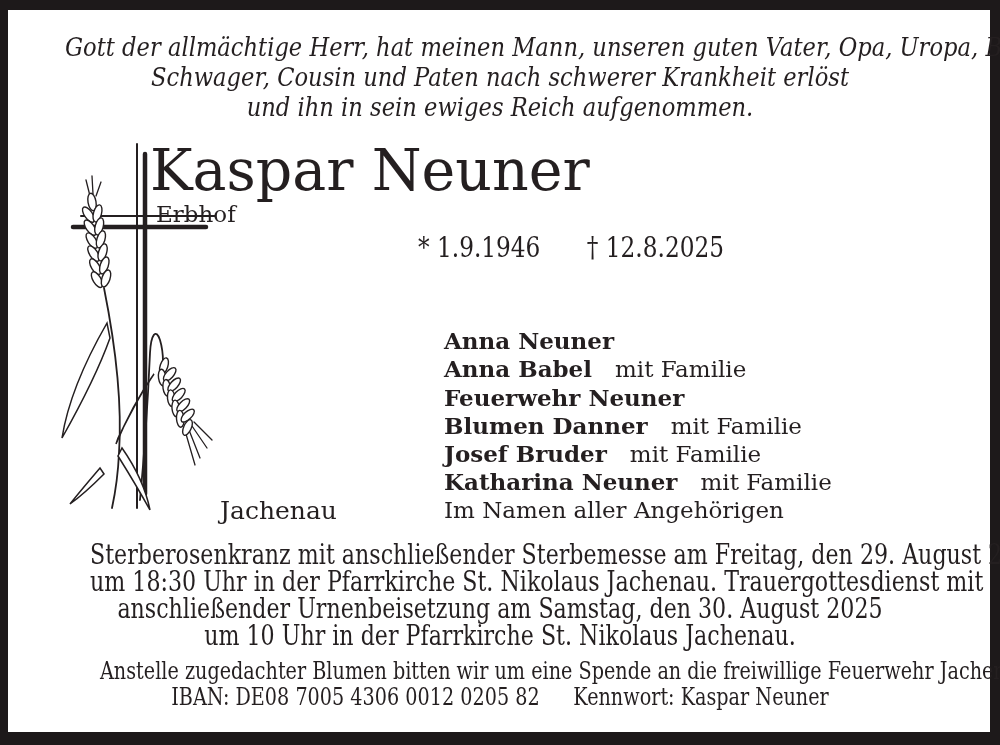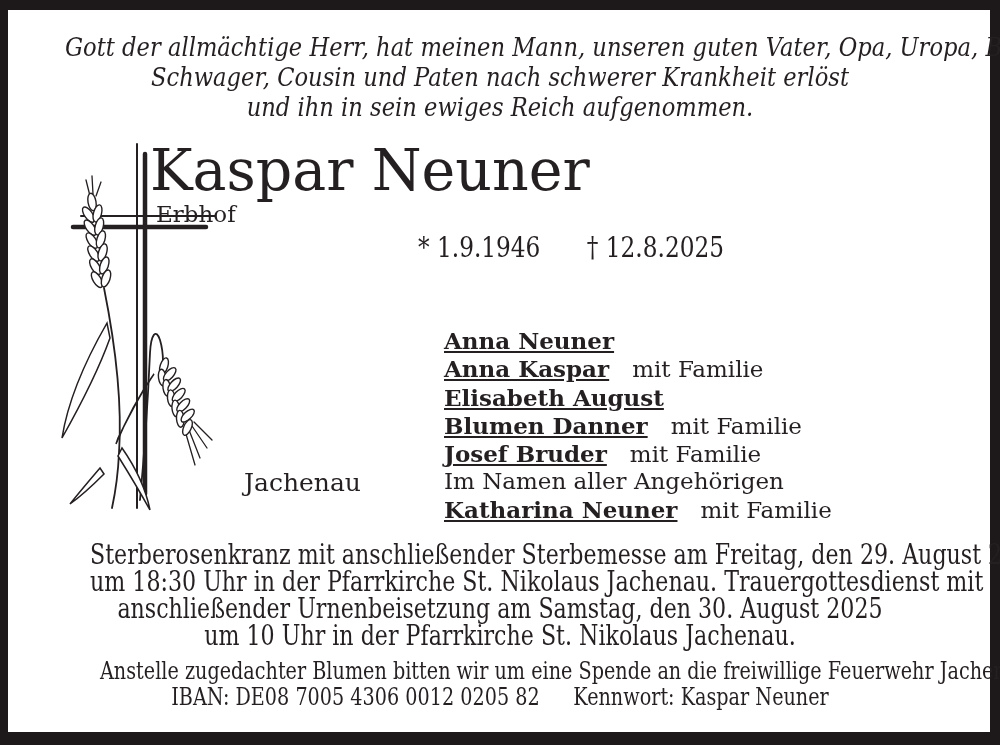--- a/index.html
+++ b/index.html
@@ -39,26 +39,26 @@
     display:flex;justify-content:center;gap:54px;
     font-size:27px;line-height:28px;
     transform:scaleX(0.86);transform-origin:50% 0;
   }
 
   
   .mourners{
     left:444px;top:327px;width:520px;
     font-size:23px;line-height:27.3px;
   }
-  .mourner-name{font-weight:bold;text-decoration:underline;}
+  .mourner-name{font-weight:bold;}
   .mourner-suffix{margin-left:23px;}
 
   .place{
-    left:220px;top:470px;width:200px;
-    font-size:25px;line-height:26px;margin-left:24px;
+    left:220px;top:498px;width:200px;
+    font-size:25px;line-height:26px;
   }
 
   
   .ceremony{
     left:0;top:541px;width:1000px;
     text-align:center;font-size:27px;line-height:27px;
     transform:scaleX(0.82);transform-origin:50% 0;
   }
 
   
@@ -141,35 +141,35 @@
   <div class="abs dates">
     <span class="nowrap">* 1.9.1946</span>
     <span class="nowrap">† 12.8.2025</span>
   </div>
 
   <div class="abs mourners">
     <div class="nowrap">
       <span class="mourner-name">Anna Neuner</span><span class="mourner-suffix"></span>
     </div>
     <div class="nowrap">
-      <span class="mourner-name">Anna Kaspar</span><span class="mourner-suffix">mit Familie</span>
+      <span class="mourner-name">Anna Babel</span><span class="mourner-suffix">mit Familie</span>
     </div>
     <div class="nowrap">
-      <span class="mourner-name">Elisabeth August</span><span class="mourner-suffix"></span>
+      <span class="mourner-name">Feuerwehr Neuner</span><span class="mourner-suffix"></span>
     </div>
     <div class="nowrap">
       <span class="mourner-name">Blumen Danner</span><span class="mourner-suffix">mit Familie</span>
     </div>
     <div class="nowrap">
       <span class="mourner-name">Josef Bruder</span><span class="mourner-suffix">mit Familie</span>
     </div>
-    <div class="nowrap">Im Namen aller Angehörigen</div>
     <div class="nowrap">
       <span class="mourner-name">Katharina Neuner</span><span class="mourner-suffix">mit Familie</span>
     </div>
+    <div class="nowrap">Im Namen aller Angehörigen</div>
   </div>
 
   <div class="abs place nowrap">Jachenau</div>
 
   <div class="abs ceremony">
     <div class="nowrap">Sterberosenkranz mit anschließender Sterbemesse am Freitag, den 29. August 2025</div>
     <div class="nowrap">um 18:30 Uhr in der Pfarrkirche St. Nikolaus Jachenau. Trauergottesdienst mit</div>
     <div class="nowrap">anschließender Urnenbeisetzung am Samstag, den 30. August 2025</div>
     <div class="nowrap">um 10 Uhr in der Pfarrkirche St. Nikolaus Jachenau.</div>
   </div>

